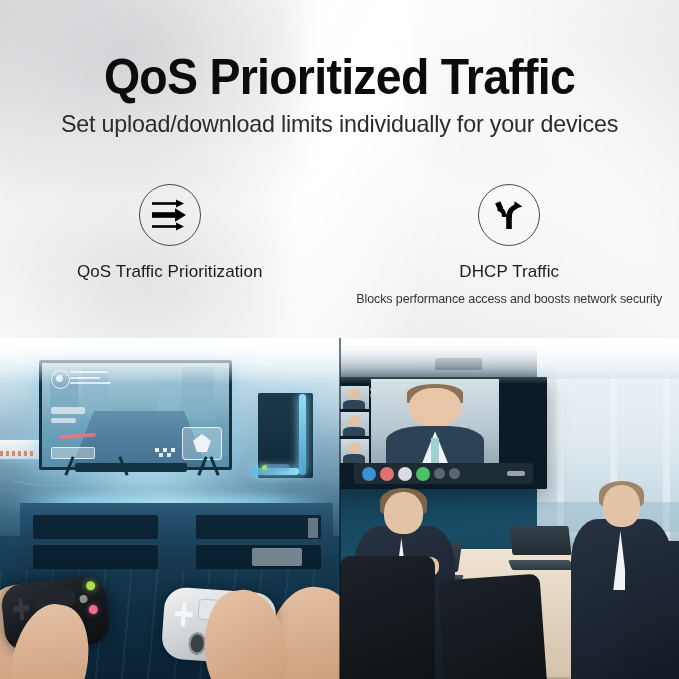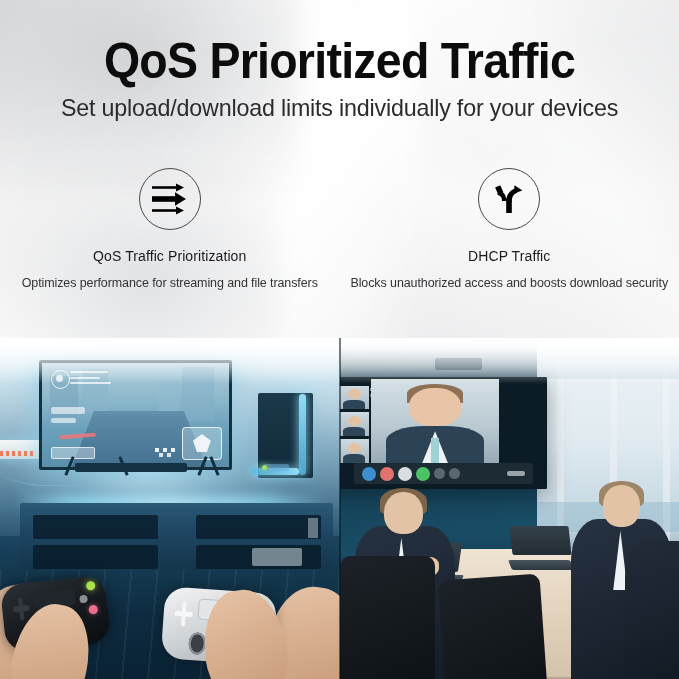--- a/index.html
+++ b/index.html
@@ -47,21 +47,21 @@
     position:absolute;right:-120px;top:-120px;width:380px;height:300px;
     background:radial-gradient(ellipse at 40% 60%, rgba(183,186,190,.5) 0%, rgba(183,186,190,0) 70%);
     filter:blur(12px);
   }
   .shade-bl{
     position:absolute;left:-60px;bottom:-90px;width:340px;height:260px;
     background:radial-gradient(ellipse at 60% 40%, rgba(186,189,193,.45) 0%, rgba(186,189,193,0) 70%);
     filter:blur(14px);
   }
 
-  .hero-inner{position:relative;z-index:3;width:679px;height:345px;}
+  .hero-inner{position:relative;z-index:3;width:679px;height:345px;margin-top:16px;}
 
   .headline{
     position:absolute;left:0;right:0;top:32px;
     text-align:center;
     font-family:"Liberation Sans", sans-serif;
     font-size:50px;line-height:58px;
     font-weight:bold;letter-spacing:-0.8px;
     color:#0c0c0c;
     transform:scaleX(.93);
     white-space:nowrap;
@@ -87,21 +87,21 @@
     width:62px;height:62px;border-radius:50%;
     border:1.4px solid #4a4a4a;
     background:transparent;
     display:flex;align-items:center;justify-content:center;
     box-sizing:border-box;
   }
   .icon-circle svg{display:block;}
 
   .feature-title{
     margin-top:14px;
-    font-size:14px;line-height:24px;font-weight:400;
+    font-size:17px;line-height:24px;font-weight:400;
     color:#1b1b1d;letter-spacing:.1px;
   }
   .feature-desc{
     margin-top:7px;
     font-size:12.5px;line-height:16px;font-weight:400;
     color:#333335;letter-spacing:-.1px;
     white-space:nowrap;
   }
 
   
@@ -421,41 +421,40 @@
                 <rect x="2" y="4.2" width="26" height="2.6"></rect>
                 <polygon points="26,1.4 34,5.5 26,9.6"></polygon>
                 <rect x="2" y="14.2" width="25" height="5.6"></rect>
                 <polygon points="25,10.2 36,17 25,23.8"></polygon>
                 <rect x="2" y="27.2" width="26" height="2.6"></rect>
                 <polygon points="26,24.4 34,28.5 26,32.6"></polygon>
               </g>
             </svg>
           </div>
           <div class="feature-title">QoS Traffic Prioritization</div>
-          <div class="feature-desc">Optimizes performance for streaming and file transfers</div>
         </div>
 
         <div class="feature">
           <div class="icon-circle">
             <svg width="36" height="36" viewBox="0 0 36 36" aria-hidden="true">
               <g fill="#000">
 
                 <rect x="15.2" y="17" width="5.6" height="15"></rect>
 
                 <path d="M15.2 20 C15.2 14, 13.4 11.5, 8.2 9.2 L6.2 13.6 C10.2 15.4, 11 16.6, 11 20 Z"></path>
                 <rect x="5.4" y="5" width="5.6" height="7.4" transform="rotate(-24 8.2 8.7)"></rect>
 
                 <path d="M20.8 21 C20.8 15.5, 22.6 13, 26.4 11.4 L24.6 7 C18.8 9.4, 15.2 13.4, 15.2 21 Z"></path>
 
                 <polygon points="23.6,4.2 31.4,9.4 22.6,12.6"></polygon>
               </g>
             </svg>
           </div>
           <div class="feature-title">DHCP Traffic</div>
-          <div class="feature-desc">Blocks unauthorized access and boosts download security</div>
+          <div class="feature-desc">Blocks performance access and boosts network security</div>
         </div>
 
       </div>
     </div>
   </div>
 
   <div class="photos">
 
     <div class="photo photo-left">
       <div class="game-room">

